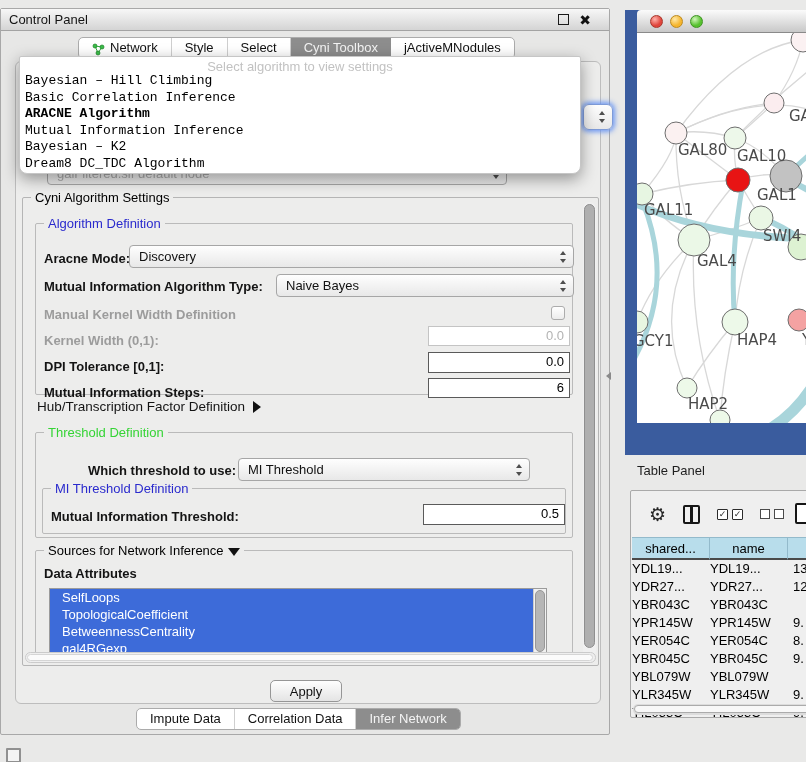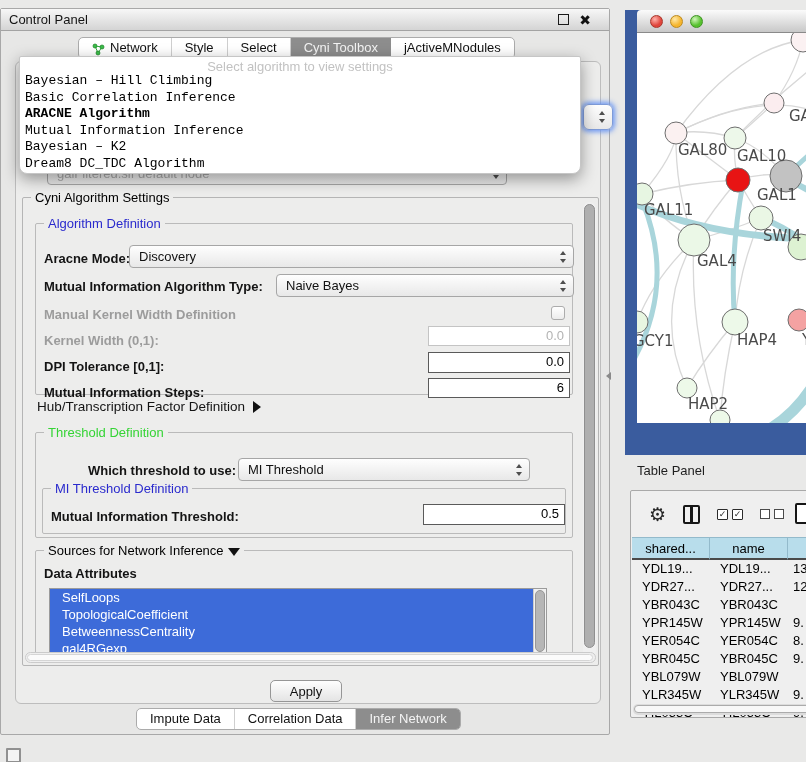--- a/index.html
+++ b/index.html
@@ -120,21 +120,21 @@
   .ico-gear { font-size:19px; color:#262626; line-height:1; }
   .ico-cols { width:17px; height:19px; border:2.5px solid #161616; border-radius:2px; position:relative; }
   .ico-cols::after { content:""; position:absolute; left:50%; top:0; bottom:0; width:2.5px; margin-left:-1.25px; background:#161616; }
   .ck-pair { display:flex; gap:4px; }
   .ck { width:11px; height:11px; border:1.6px solid #2B2B2B; border-radius:1px; font-size:9px; line-height:9px; text-align:center; color:#2B2B2B; background:#FFF; }
   .sq { width:10px; height:10px; border:1.6px solid #4A4A4A; background:#FFF; }
   .ico-doc { position:absolute; left:164px; top:12px; width:17px; height:21px; border:2.5px solid #161616; border-radius:2px; background:#FFF; }
   .tgrid { position:absolute; left:1px; top:46px; width:220px; }
   .t-row { display:grid; grid-template-columns:78px 78px 60px; height:18px; }
   .t-row.head { height:23px; }
-  .t-cell { font-size:13px; color:#000; line-height:18px; padding-left:10px; overflow:hidden; white-space:nowrap; }
+  .t-cell { font-size:13px; color:#000; line-height:18px; overflow:hidden; white-space:nowrap; }
   .t-cell.num { padding-left:5px; }
   .head .t-cell { background:#B8DDEB; border-right:1px solid #93BACB; border-top:1px solid #93BACB;
     border-bottom:2px solid #4A4A4A; line-height:21px; text-align:center; padding-left:0; }
   .tp-hscroll { position:absolute; left:2px; bottom:2px; width:196px; height:11px; background:#DCDCDC; border-radius:5px; }
   .tp-hthumb { position:absolute; left:1px; top:1px; width:180px; height:8px; background:#F8F8F8; border:1px solid #ABABAB; border-radius:4px; }
 
   .corner-icon { position:absolute; left:6px; top:748px; width:15px; height:15px;
     border:2px solid #909090; background:#F4F4F4; border-radius:1px; }
 </style>
 </head>

